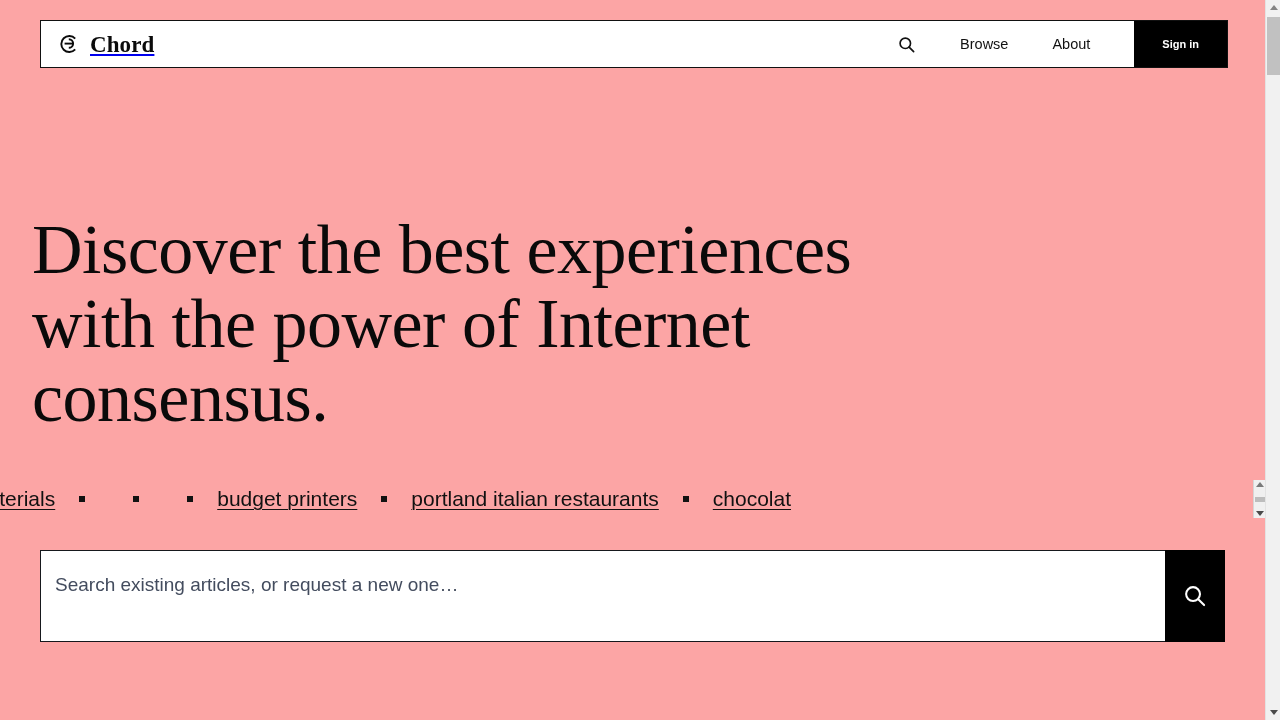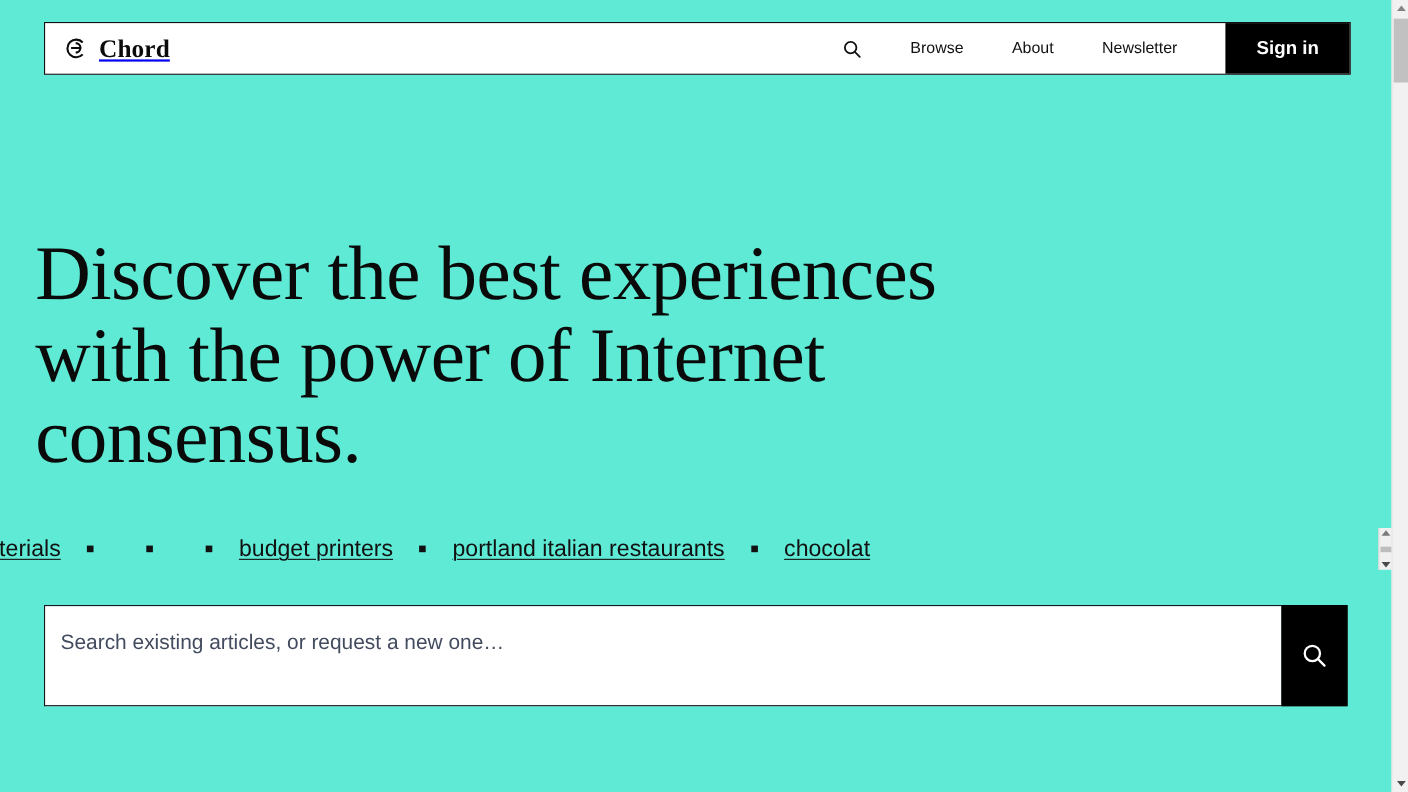--- a/index.html
+++ b/index.html
@@ -9,21 +9,21 @@
     width: 1280px; height: 720px;
     overflow: hidden;
     background: #ffffff;
     font-family: "Liberation Sans", sans-serif;
   }
 
   .page {
     position: relative;
     width: 1280px;
     height: 720px;
-    background: #5eead4;
+    background: #fca5a5;
     overflow: hidden;
   }
 
   
   .site-header {
     position: absolute;
     left: 40px;
     top: 20px;
     width: 1188px;
     height: 48px;
@@ -79,21 +79,21 @@
     padding: 0 14px;
     display: flex;
     align-items: center;
     height: 100%;
     white-space: nowrap;
     cursor: pointer;
   }
   .signin-btn {
     background: #000000;
     color: #ffffff;
-    font-size: 17px;
+    font-size: 11px;
     font-weight: 700;
     border: 0;
     margin-left: 14px;
     padding: 0 28px;
     height: 100%;
     display: flex;
     align-items: center;
     cursor: pointer;
     white-space: nowrap;
   }
@@ -281,21 +281,20 @@
 
       <button class="nav-search-btn">
         <svg width="19" height="19" viewBox="0 0 24 24">
           <circle cx="10.5" cy="10.5" r="6.6" fill="none" stroke="#111111" stroke-width="2.1"></circle>
           <line x1="15.3" y1="15.3" x2="21" y2="21" stroke="#111111" stroke-width="2.1" stroke-linecap="round"></line>
         </svg>
       </button>
 
       <a class="nav-link" href="#">Browse</a>
       <a class="nav-link" href="#">About</a>
-      <a class="nav-link" href="#">Newsletter</a>
 
       <button class="signin-btn">Sign in</button>
     </nav>
   </header>
 
   <section class="hero">
     <h1 class="hero-title">Discover the best experiences
 with the power of Internet
 consensus.</h1>
   </section>

